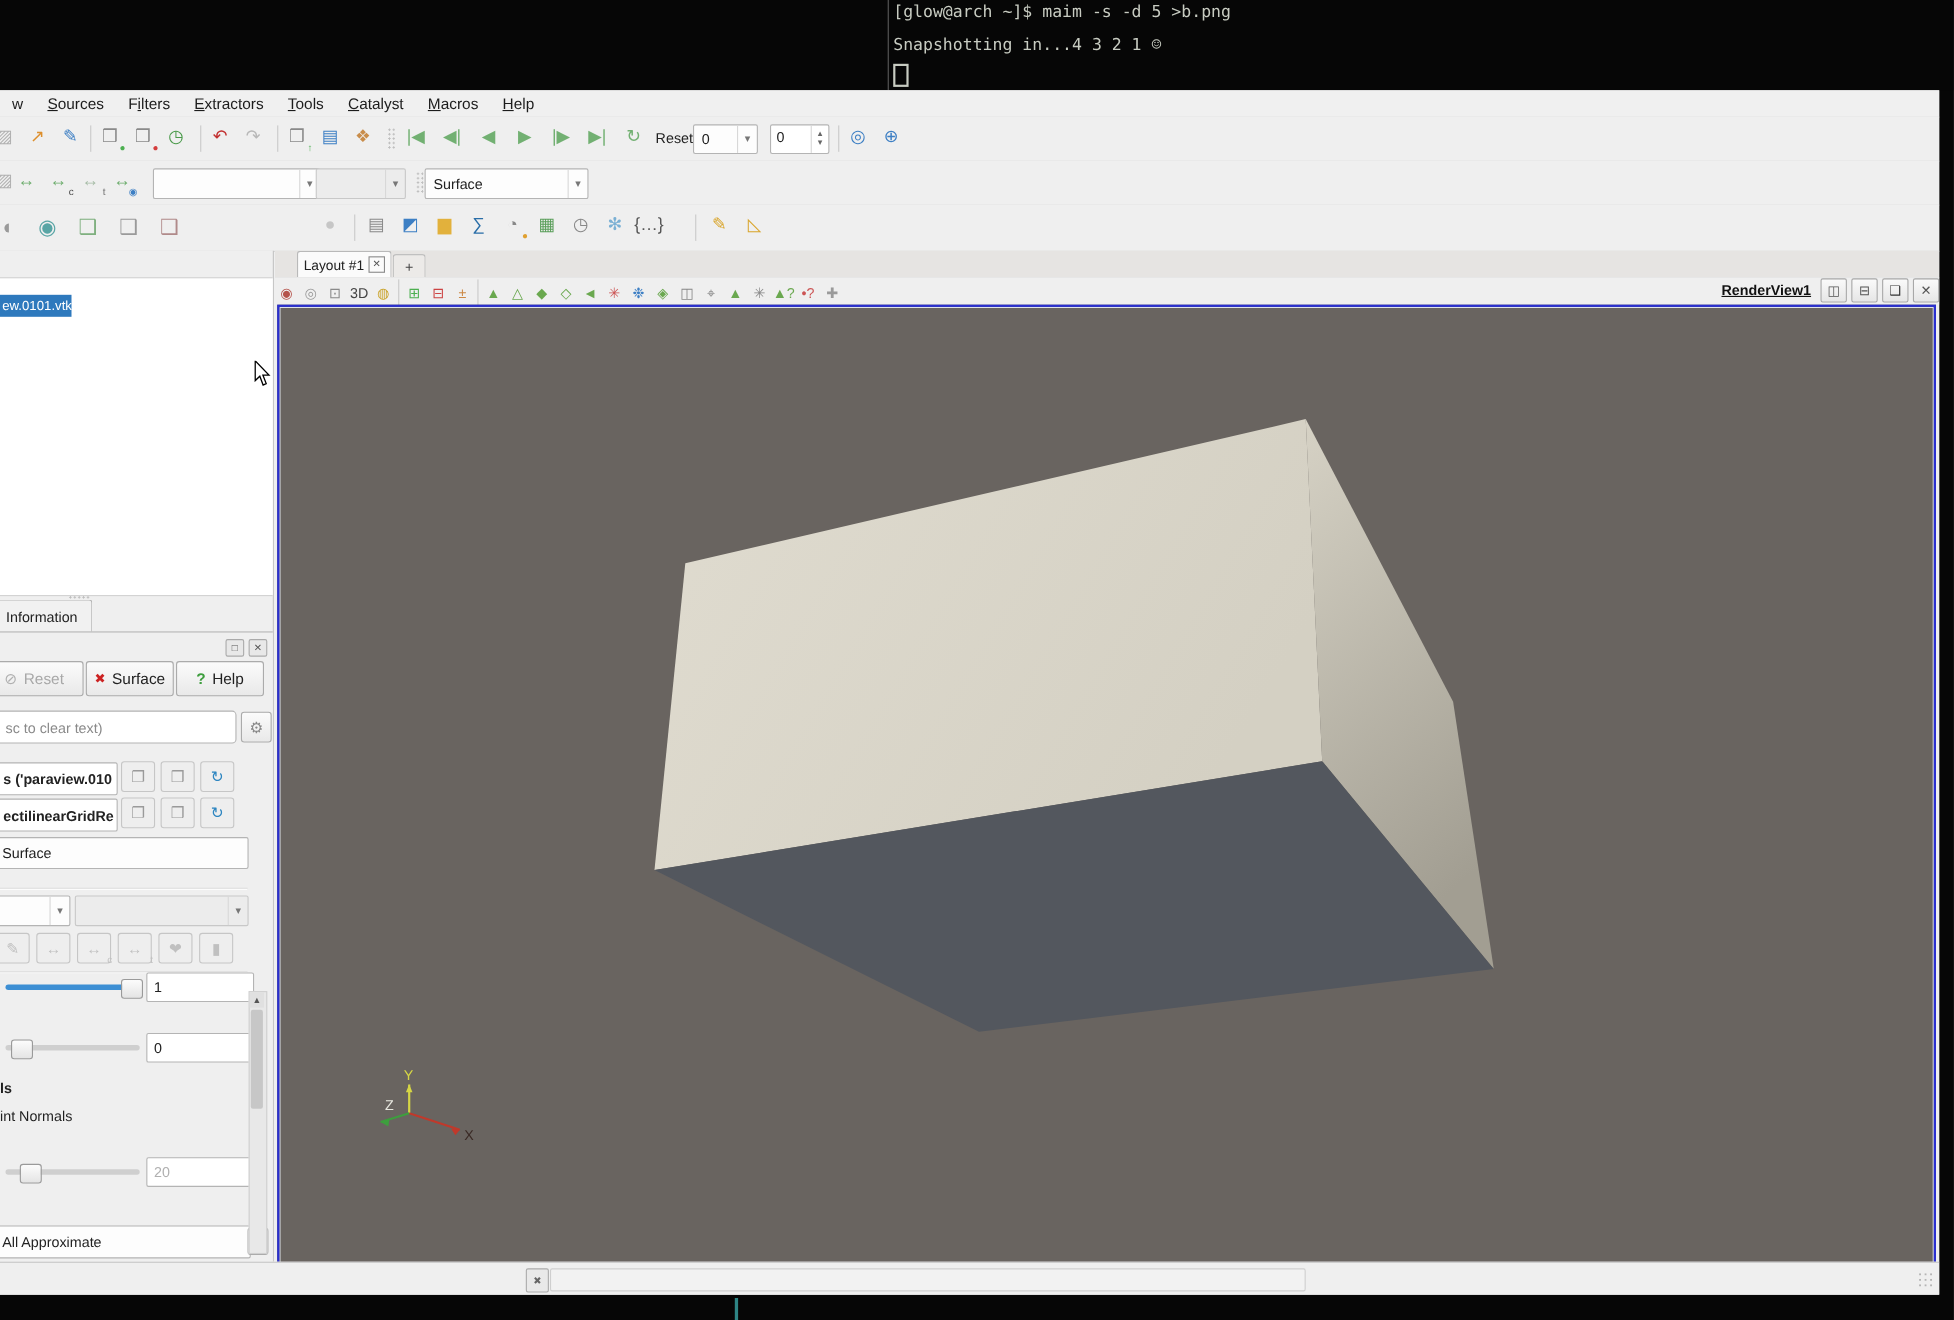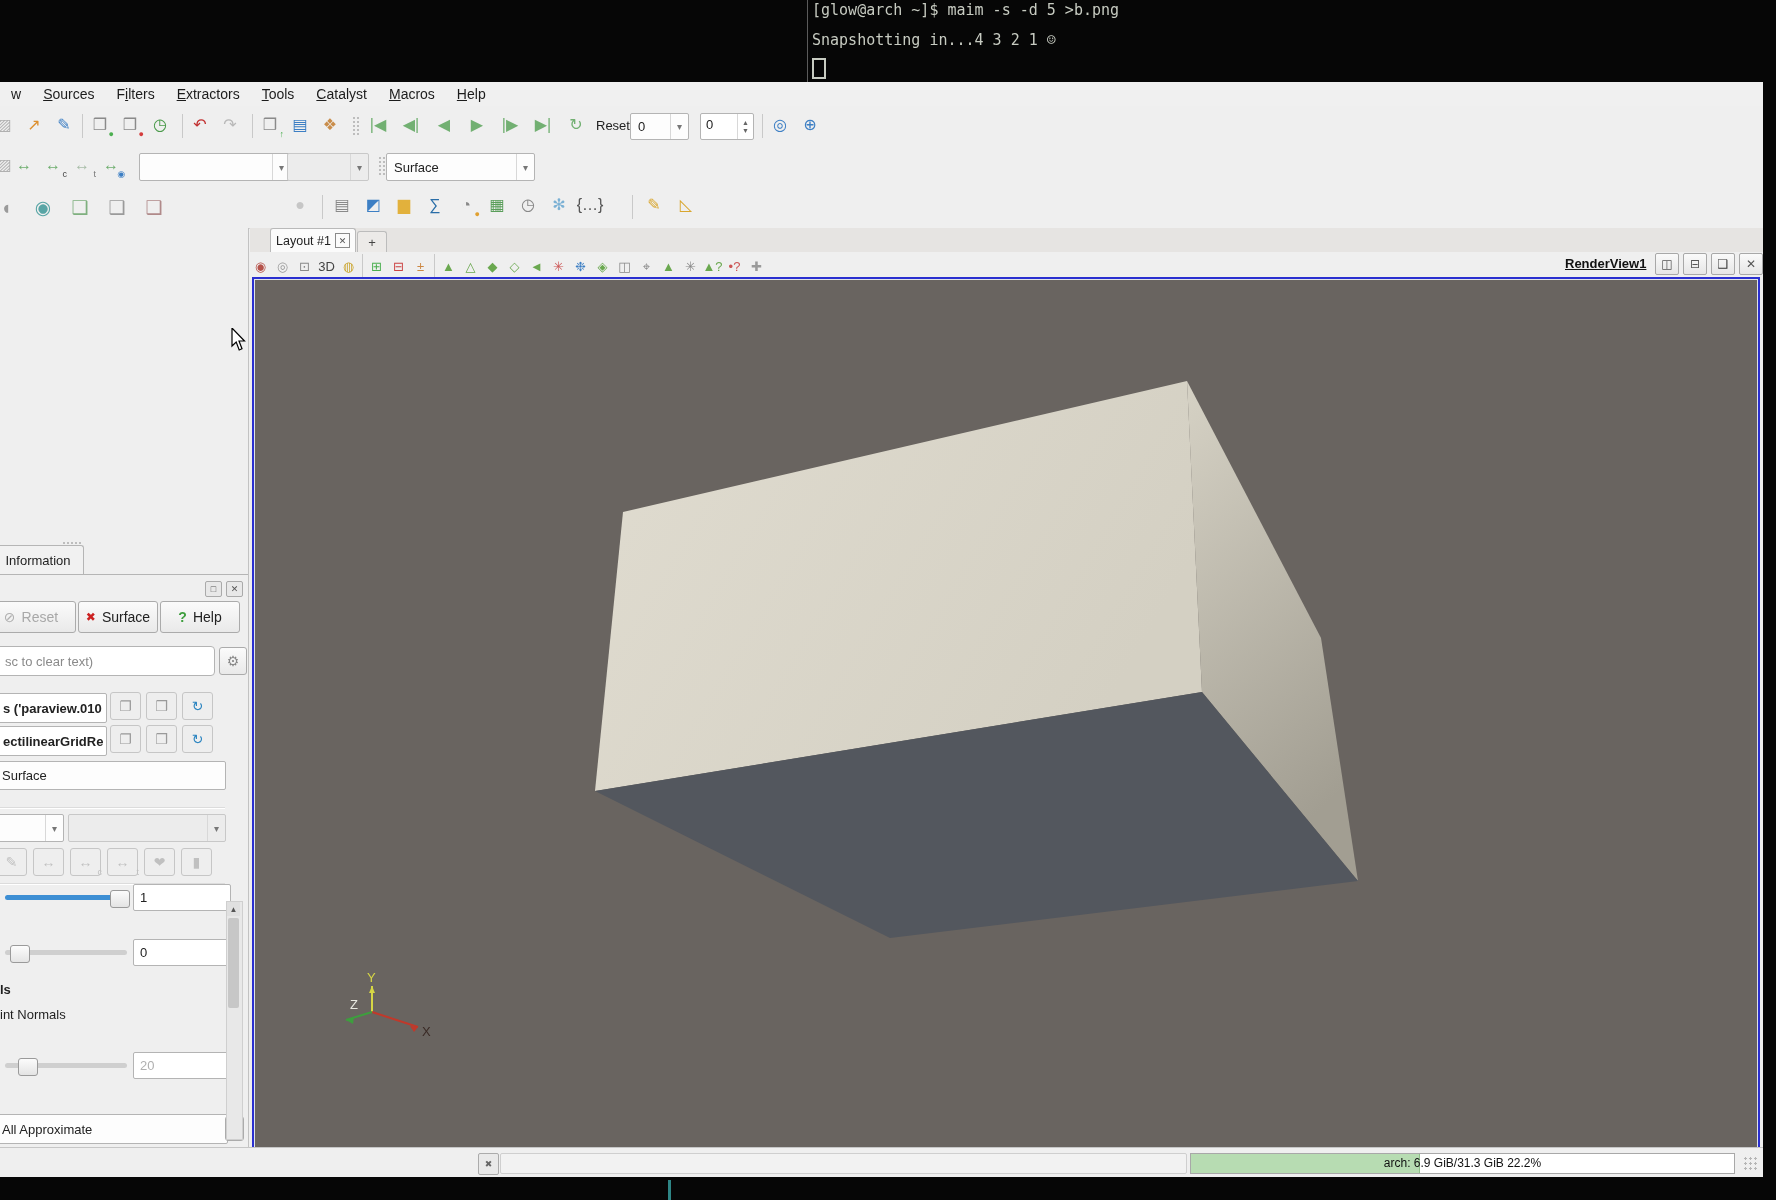--- a/index.html
+++ b/index.html
@@ -240,20 +240,23 @@
   </div>
 
 
   <div class="abs" id="cursor">
     <svg width="17" height="25" viewBox="0 0 17 25">
       <path d="M1,0 L1,18 L5.2,14 L8.2,22 L11,20.7 L8,13 L13.5,13 Z" fill="#fff" stroke="#000" stroke-width="1.2"></path>
     </svg>
   </div>
 
   <div class="abs" id="leftpanel">
+    <div id="pipeline">
+      <div id="pipeitem">ew.0101.vtk</div>
+    </div>
     <div class="handle" style="left:62px;top:313px;width:20px;height:7px;position:absolute"></div>
     <div id="infotab">Information</div>
 
     <div id="panelbody">
       <div class="minibtn" style="left:205px;top:6px">□</div>
       <div class="minibtn" style="left:226px;top:6px">✕</div>
 
       <div class="pbtn disabled" style="left:-14px;top:26px;width:88px">
         <span style="color:#b0b0b0">⊘</span>
         <span>Reset</span>
@@ -420,21 +423,17 @@
         <text x="113" y="703" fill="#d6d645">Y</text>
         <text x="168" y="757" fill="#3a2a25">X</text>
         <text x="96" y="730" fill="#e8e8e0">Z</text>
       </g>
     </svg>
   </div>
 
   <div class="abs" id="statusbar">
     <div id="cancelbtn">✖</div>
     <div id="statusfield"></div>
-    <div id="memwidget">
-      <div id="memfill" style="width: 42%;"></div>
-      <div id="memtext">arch: 6.9 GiB/31.3 GiB 22.2%</div>
-    </div>
     <div id="grip"></div>
   </div>
 </div>
 
 <div class="abs" id="tealline"></div>
 
 </body></html>

